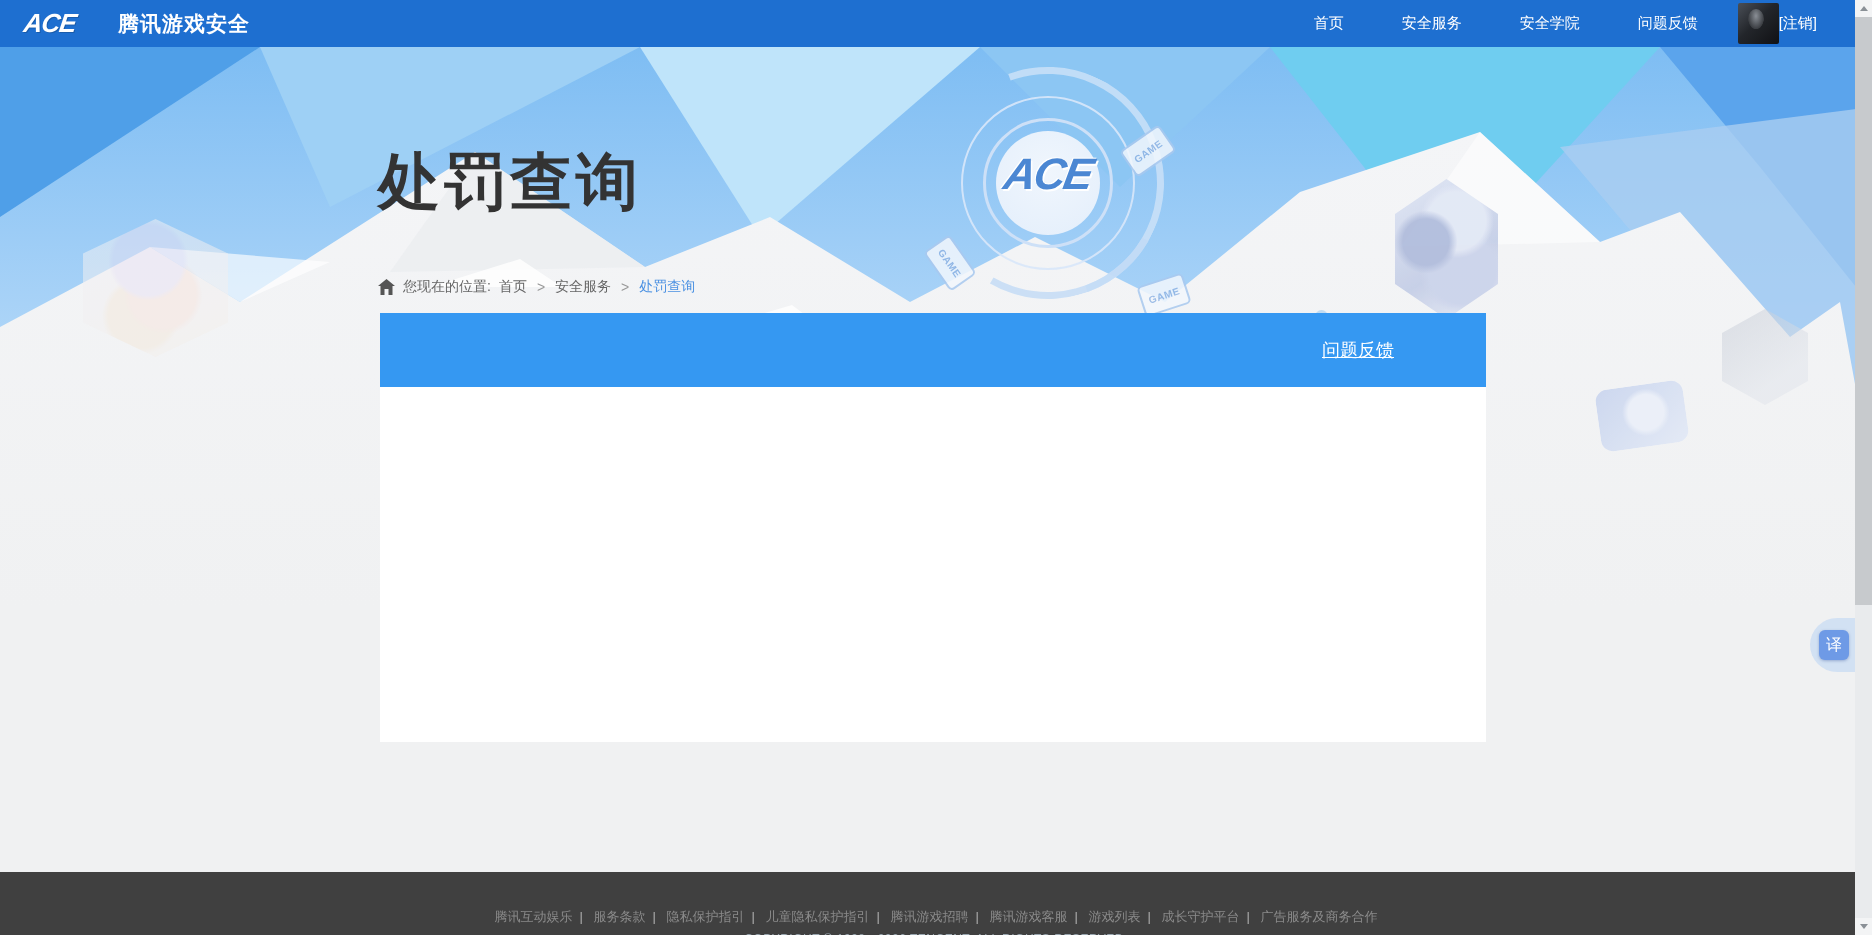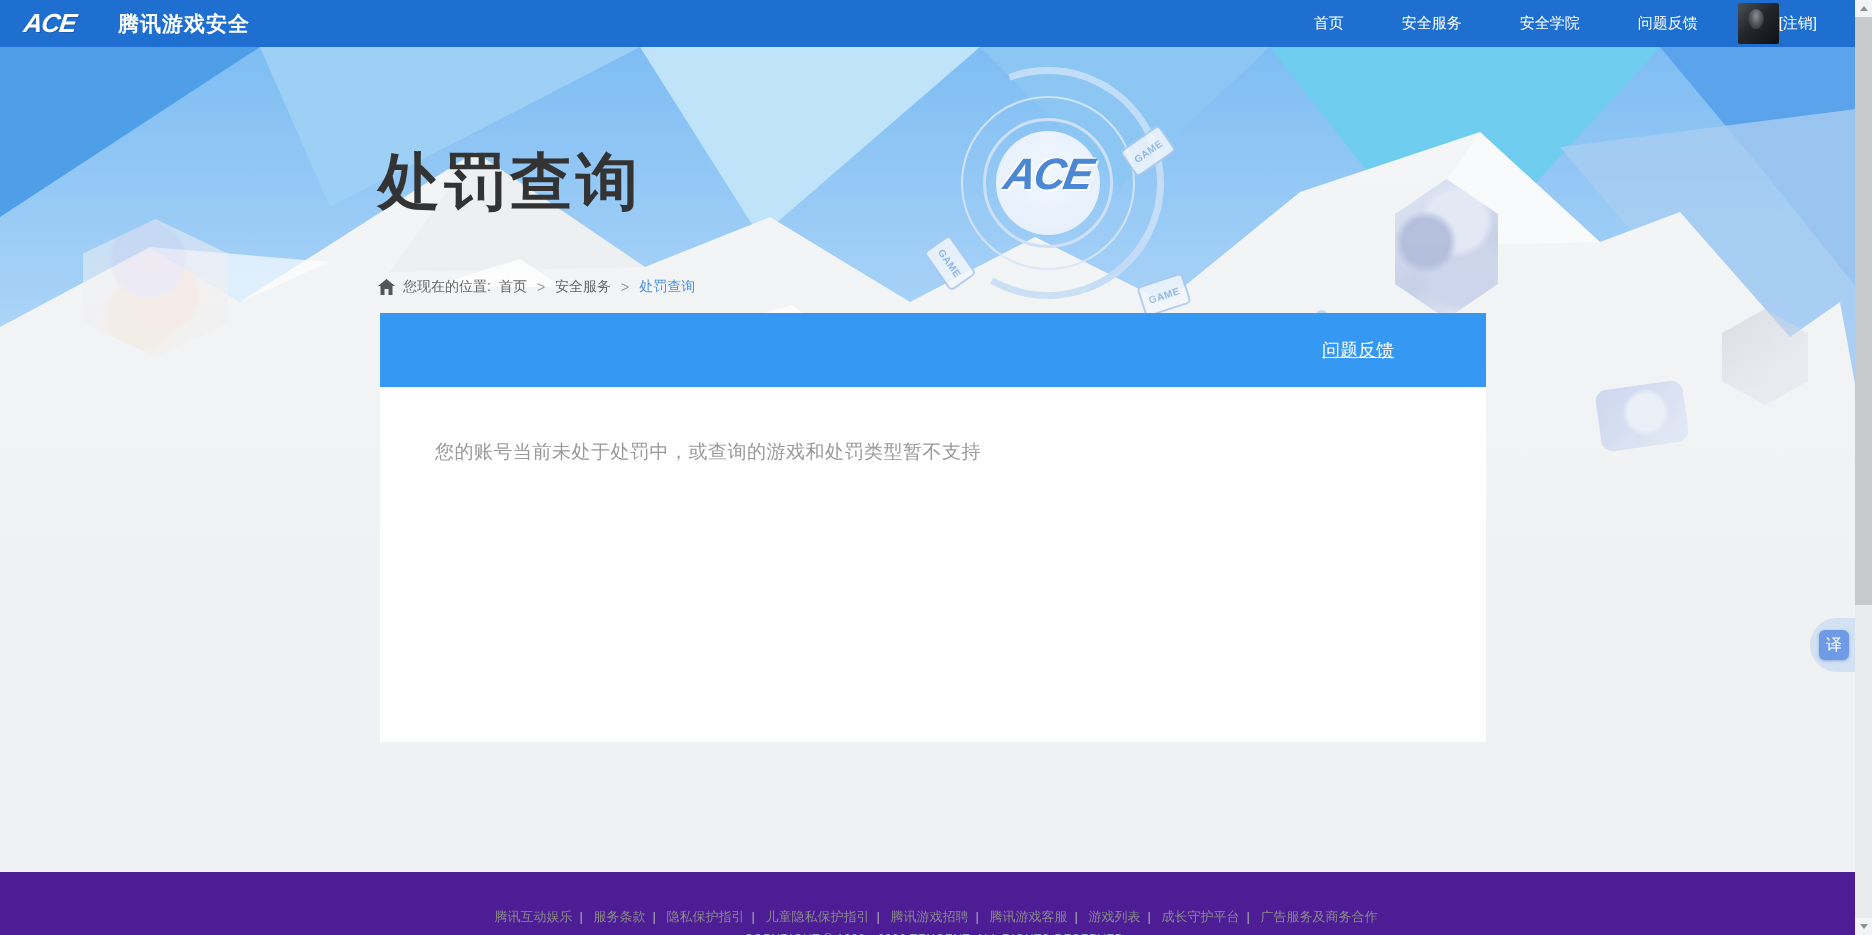--- a/index.html
+++ b/index.html
@@ -144,21 +144,21 @@
   .feedback-link {
     color:#fff; font-size:18px; text-decoration:underline; cursor:pointer;
   }
   .card-message {
     margin:52px 0 0 55px; font-size:19px; color:#999; letter-spacing:.5px;
   }
 
   
   .page-footer {
     position:absolute; left:0; top:872px; width:1872px; height:63px;
-    background:#4c1d95; z-index:6; text-align:center;
+    background:#404040; z-index:6; text-align:center;
   }
   .footer-links { margin-top:36px; font-size:13px; color:#8a8a8a; }
   .footer-links a { color:#8a8a8a; cursor:pointer; }
   .footer-links .fsep { color:#b0b0b0; padding:0 7px; }
   .copyright { margin-top:6px; font-size:12px; color:#9aa7b0; letter-spacing:.5px; }
 
   
   .translate-widget {
     position:absolute; right:14px; top:618px; width:48px; height:54px; z-index:15;
     background:rgba(186,211,244,.55); border-radius:27px 0 0 27px;
@@ -270,21 +270,20 @@
   <span class="sep">&gt;</span>
   <a class="bc-link">安全服务</a>
   <span class="sep">&gt;</span>
   <a class="bc-current">处罚查询</a>
 </div>
 
 <section class="card">
   <div class="card-band">
     <a class="feedback-link">问题反馈</a>
   </div>
-  <p class="card-message">您的账号当前未处于处罚中，或查询的游戏和处罚类型暂不支持</p>
 </section>
 
 <footer class="page-footer">
   <div class="footer-links">
     <a>腾讯互动娱乐</a><span class="fsep">|</span>
     <a>服务条款</a><span class="fsep">|</span>
     <a>隐私保护指引</a><span class="fsep">|</span>
     <a>儿童隐私保护指引</a><span class="fsep">|</span>
     <a>腾讯游戏招聘</a><span class="fsep">|</span>
     <a>腾讯游戏客服</a><span class="fsep">|</span>

